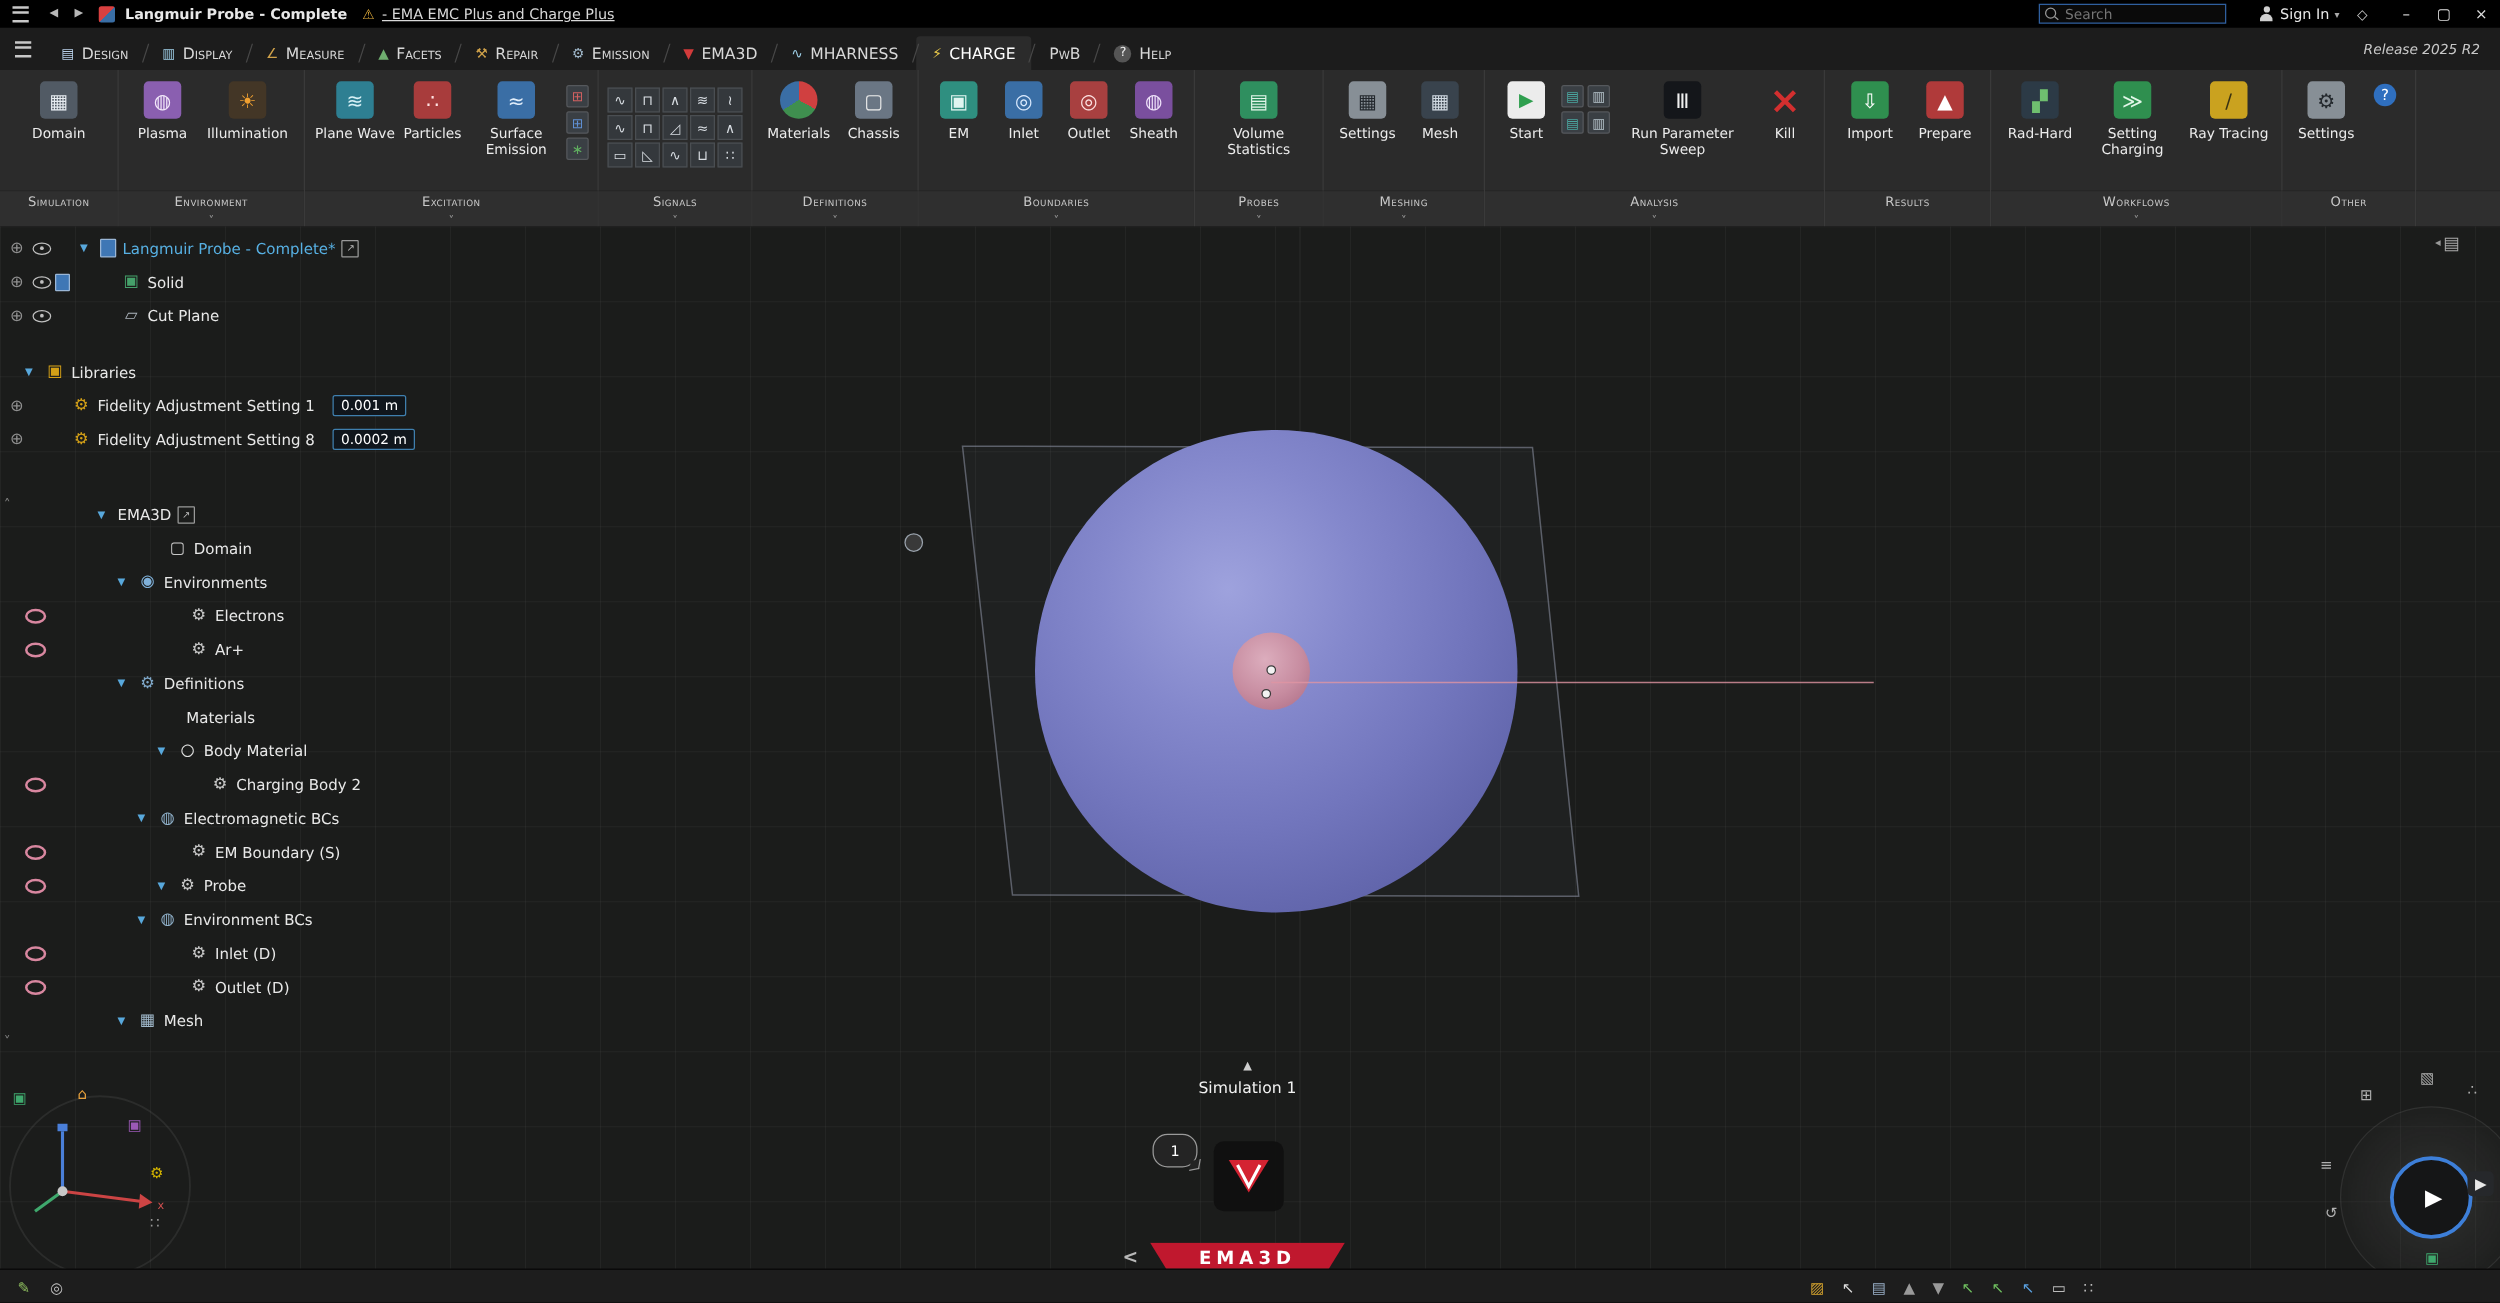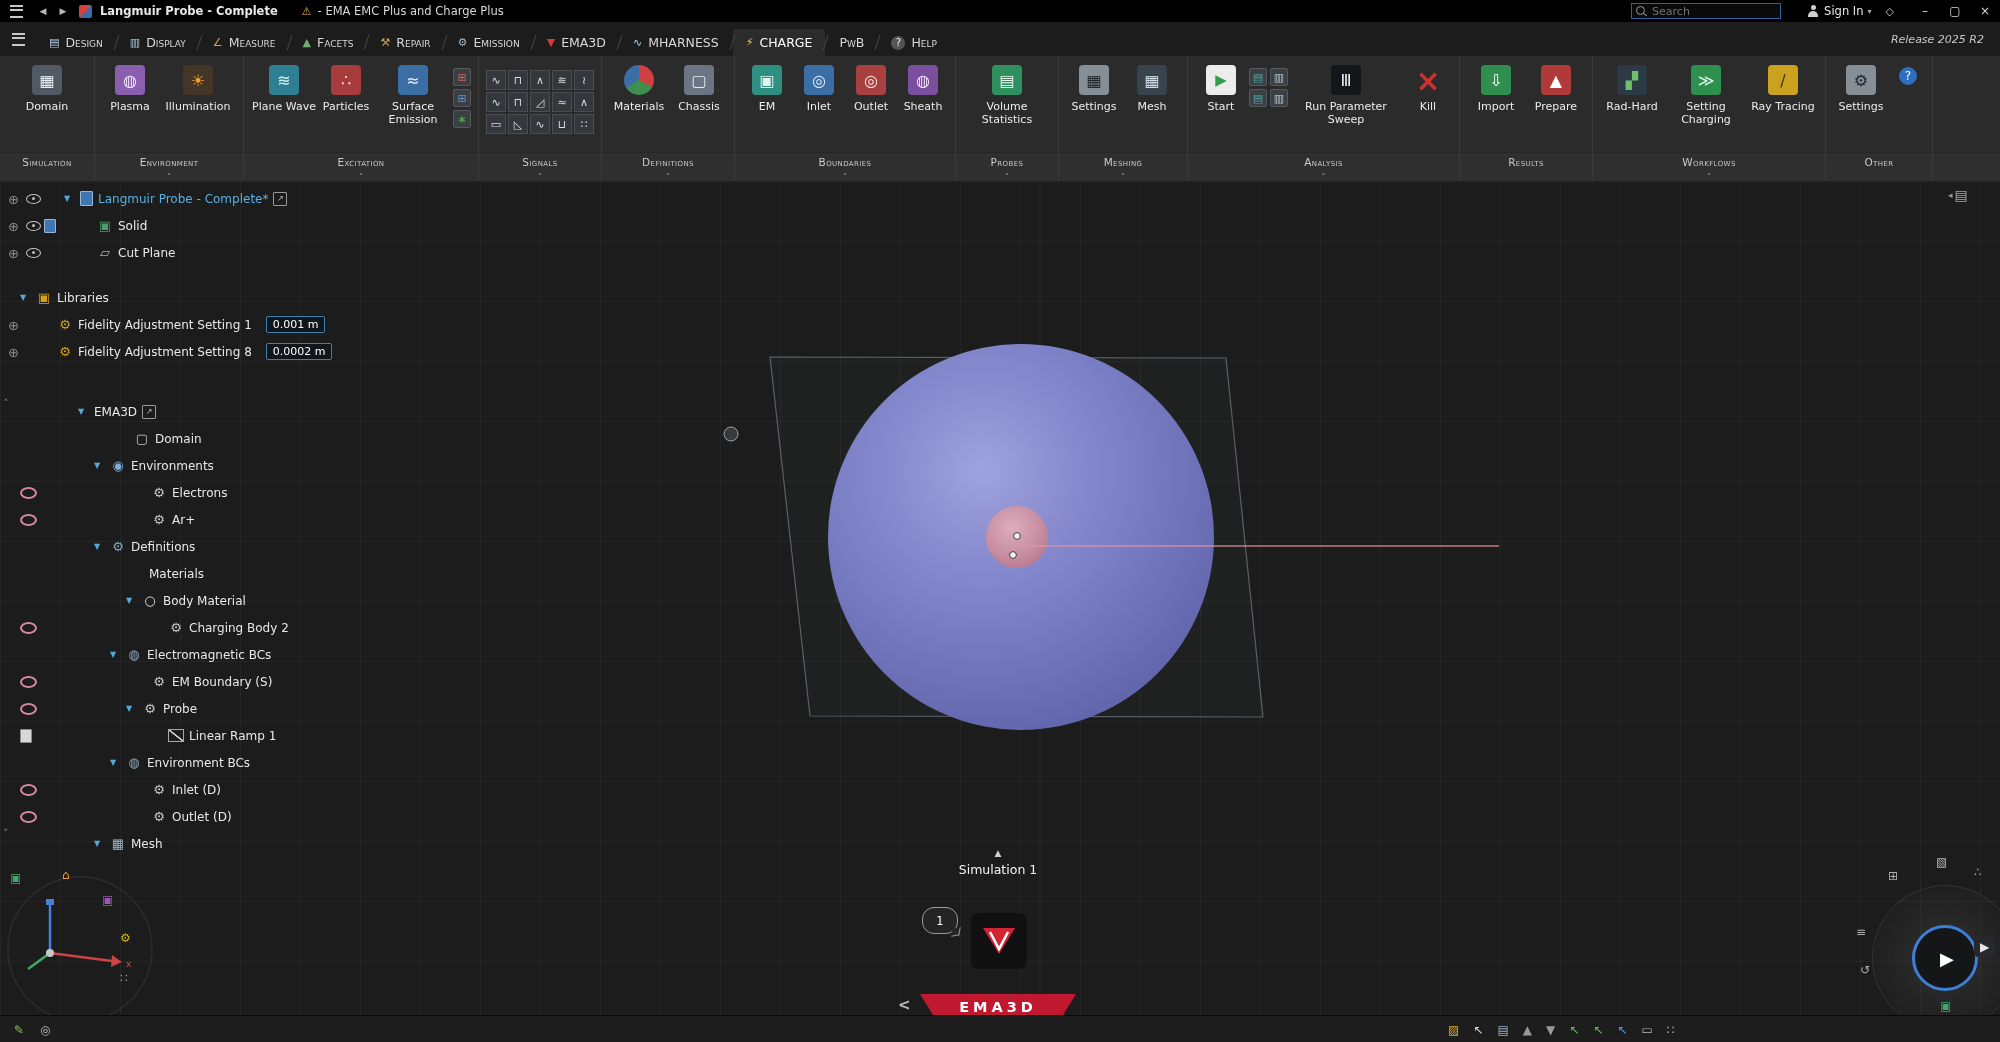--- a/index.html
+++ b/index.html
@@ -7,23 +7,23 @@
        font-family:"DejaVu Sans","Liberation Sans",sans-serif;color:#e8e8e8;}
   
   .titlebar{position:absolute;top:0;left:0;width:2000px;height:22px;background:#000;
             display:flex;align-items:center;font-size:11.5px;color:#e8e8e8;z-index:50;}
   .tb-item{display:flex;align-items:center;justify-content:center;}
   .bars{width:13px;height:9px;border-top:2px solid #c8c8c8;border-bottom:2px solid #c8c8c8;margin:0 10px;position:relative;}
   .bars>span{position:absolute;left:0;top:2.5px;width:13px;height:2px;background:#c8c8c8;}
   .tb-arrow{font-size:9px;color:#b8b8b8;width:20px;}
   .appicon{width:13px;height:13px;border-radius:2px;margin:0 8px 0 6px;
            background:linear-gradient(135deg,#d94040 0 50%,#3a6ea5 50% 100%);}
-  .tb-title{font-weight:bold;margin-right:18px;}
+  .tb-title{font-weight:bold;margin-right:6px;}
   .warnicon{color:#e8b13c;font-size:11px;margin:0 6px;}
-  .tb-sub{color:#d8d8d8;}
+  .tb-sub{color:#d8d8d8;text-decoration:underline;}
   .tb-spacer{flex:1;}
   .searchwrap{position:relative;width:150px;height:16px;margin-right:26px;}
   .searchwrap input{width:100%;height:100%;box-sizing:border-box;background:#0a0a0a;border:1px solid #2f5f9f;
                     color:#c8c8c8;font-size:11px;padding:0 4px 0 20px;outline:none;font-family:inherit;}
   .mag{position:absolute;left:5px;top:3px;width:7px;height:7px;border:1.3px solid #9a9a9a;border-radius:50%;}
   .mag::after{content:"";position:absolute;left:6px;top:7px;width:4px;height:1.4px;background:#9a9a9a;transform:rotate(40deg);}
   .person{width:12px;height:12px;margin-right:5px;position:relative;}
   .person .phead{position:absolute;left:3.5px;top:0;width:5px;height:5px;border-radius:50%;background:#cfcfcf;}
   .person .pbody{position:absolute;left:1px;top:6px;width:10px;height:6px;border-radius:5px 5px 0 0;background:#cfcfcf;}
   .signin{margin-right:4px;}
@@ -643,27 +643,20 @@
         </span>
       </div>
       <div class="trow" data-name="tree-row-probe">
         <span class="gico ell" data-name="hidden-indicator-icon" style="left: 20px;"></span>
         <span class="trowc" style="margin-left: 126px;">
           <span class="texp" data-name="expander-icon">▼</span>
           <span class="tico" data-name="gear-icon" style="color: rgb(200, 200, 200);">⚙</span>
           <span class="tlbl" data-name="tree-label">Probe</span>
         </span>
       </div>
-      <div class="trow" data-name="tree-row-linear-ramp-1">
-        <span class="gico docg" data-name="note-doc-icon" style="left: 20px;"></span>
-        <span class="trowc" style="margin-left: 168px;">
-          <span class="ti-ramp" data-name="ramp-icon"></span>
-          <span class="tlbl" data-name="tree-label">Linear Ramp 1</span>
-        </span>
-      </div>
       <div class="trow" data-name="tree-row-environment-bcs">
         <span class="trowc" style="margin-left: 110px;">
           <span class="texp" data-name="expander-icon">▼</span>
           <span class="tico" data-name="globe-icon" style="color: rgb(143, 176, 201);">◍</span>
           <span class="tlbl" data-name="tree-label">Environment BCs</span>
         </span>
       </div>
       <div class="trow" data-name="tree-row-inlet-d">
         <span class="gico ell" data-name="hidden-indicator-icon" style="left: 20px;"></span>
         <span class="trowc" style="margin-left: 151px;">

